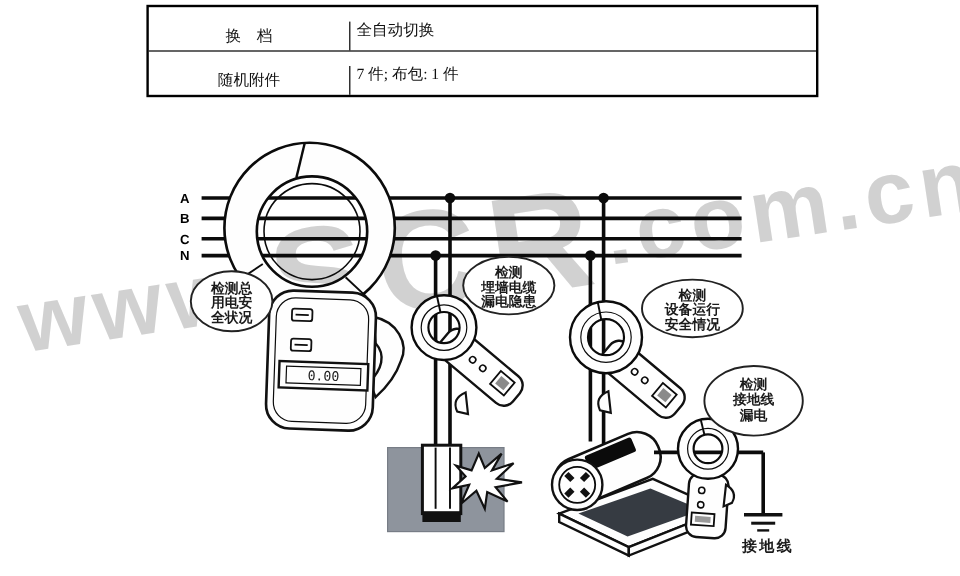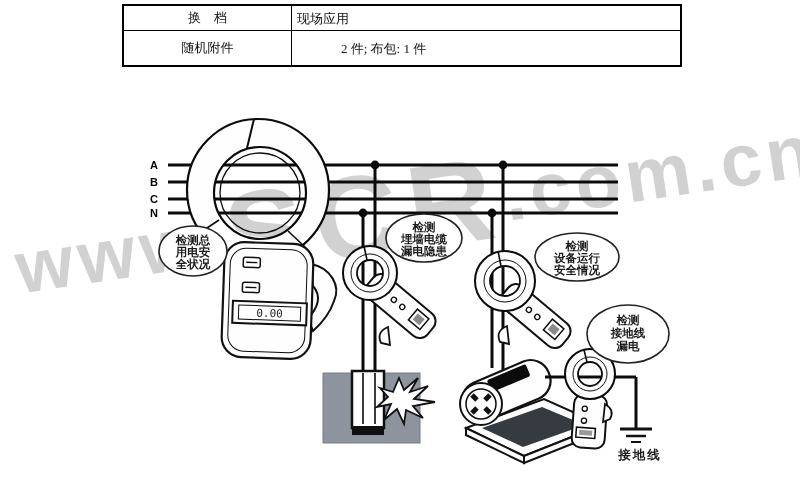--- a/index.html
+++ b/index.html
@@ -4,25 +4,25 @@
 <style>
   html,body{margin:0;padding:0;}
   .page{position:relative;width:800px;height:480px;background:#ffffff;overflow:hidden;
         font-family:"Liberation Sans",sans-serif;color:#111;}
 
   
   .spec-table{position:absolute;left:122px;top:4px;width:556px;border:2px solid #000;background:#fff;}
   .t-row{display:flex;align-items:stretch;}
   .t-row + .t-row{border-top:1px solid #000;}
   .t-label{width:163px;border-right:1px solid #000;display:flex;align-items:center;justify-content:center;
-           font-family:"Liberation Serif","DejaVu Serif",serif;font-size:13px;padding:3px 2px;}
+           font-family:"Liberation Serif","DejaVu Serif",serif;font-size:13px;padding:3px 2px;margin-top:12px;}
   .t-value{flex:1;display:flex;flex-direction:column;justify-content:center;
            font-family:"Liberation Serif","DejaVu Serif",serif;font-size:13px;line-height:17px;padding:2px 5px;}
   .t-row1{min-height:22px;}
-  .t-row2{min-height:34px;gap:44px;}
+  .t-row2{min-height:34px;}
 
   
   .section-header{position:absolute;left:115px;top:88px;width:120px;height:24px;
       background:linear-gradient(180deg,#2a0404 0%,#6e1010 35%,#8d1a1a 52%,#571010 78%,#230303 100%);
       border:1px solid #000;box-shadow:inset 0 0 0 1px rgba(255,90,90,.18);
       display:flex;align-items:center;justify-content:center;}
   .section-header span{color:#fff;font-weight:bold;font-size:14px;letter-spacing:3px;
       text-shadow:0 0 3px rgba(255,120,120,.6);}
 
   
@@ -212,25 +212,25 @@
       <text class="bubble-text" x="628" y="324">检测</text>
       <text class="bubble-text" x="628" y="337">接地线</text>
       <text class="bubble-text" x="628" y="350">漏电</text>
     </g>
   </svg>
 
   <div class="spec-table">
     <div class="t-row t-row1">
       <div class="t-label">换　档</div>
       <div class="t-value">
-        <div>现场应用</div>
+        <div>全自动切换</div>
       </div>
     </div>
     <div class="t-row t-row2">
       <div class="t-label">随机附件</div>
       <div class="t-value">
-        <div>2 件;  布包: 1 件</div>
+        <div>7 件;  布包: 1 件</div>
       </div>
     </div>
   </div>
 
 
 </div>
 
 </body></html>

